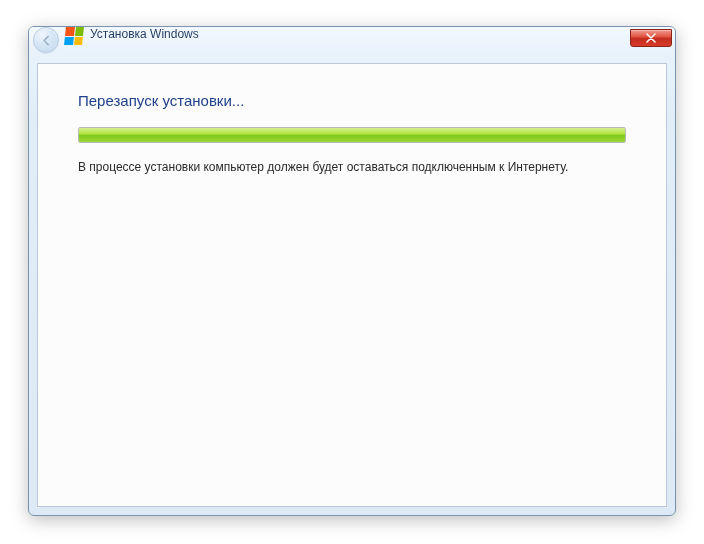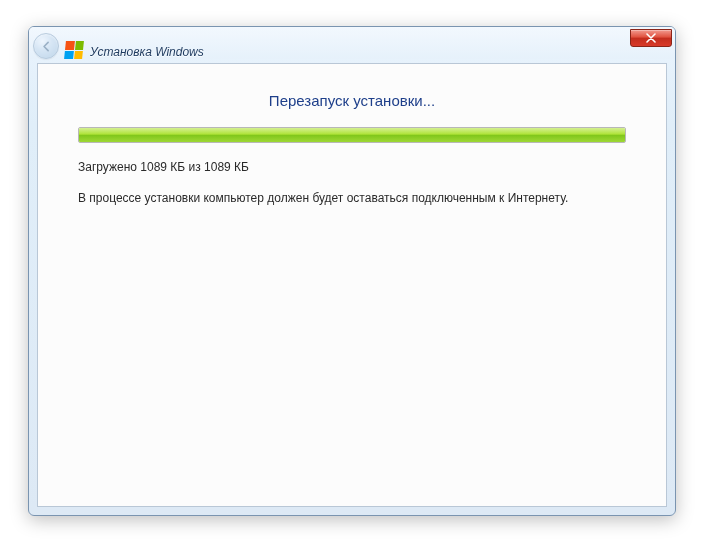--- a/index.html
+++ b/index.html
@@ -19,25 +19,24 @@
   height: 490px;
   background: linear-gradient(to bottom, #eaf4fd 0%, #e0eef9 20%, #dde9f5 100%);
   border: 1px solid #7a94b0;
   border-radius: 6px;
   box-shadow: 0 4px 18px rgba(0,0,0,0.25);
   overflow: hidden;
 }
 .titlebar {
   height: 32px;
   display: flex;
-  align-items: flex-end;
+  align-items: flex-start;
   padding: 0 6px 0 4px;
   background: linear-gradient(to bottom, #f2f8fe 0%, #e6f1fb 100%);
   position: relative;
-  font-style: italic;
 }
 .back-btn {
   width: 26px;
   height: 26px;
   border-radius: 50%;
   background: radial-gradient(circle at 35% 30%, #f0f7ff 0%, #c6dbef 40%, #a0c0dc 100%);
   border: 1px solid #8da9c4;
   box-shadow: inset 0 1px 2px rgba(255,255,255,0.6), 0 1px 1px rgba(0,0,0,0.1);
   display: flex;
   align-items: center;
@@ -88,21 +87,20 @@
   bottom: 8px;
   background: #fcfcfc;
   border: 1px solid #b9c7d6;
   padding: 28px 40px;
 }
 .heading {
   color: #1e3f8a;
   font-size: 15px;
   font-weight: 400;
   margin-bottom: 18px;
-  text-align: center;
 }
 .progress-track {
   width: 100%;
   height: 16px;
   background: linear-gradient(to bottom, #e6e6e6 0%, #f5f5f5 50%, #e6e6e6 100%);
   border: 1px solid #b8b8b8;
   border-radius: 2px;
   overflow: hidden;
   margin-bottom: 16px;
 }
@@ -142,16 +140,15 @@
     </div>
   </div>
 
   <div class="content-pane">
     <div class="heading">Перезапуск установки...</div>
 
     <div class="progress-track">
       <div class="progress-fill"></div>
     </div>
 
-    <div class="status-line">Загружено 1089 КБ из 1089 КБ</div>
     <div class="status-line">В процессе установки компьютер должен будет оставаться подключенным к Интернету.</div>
   </div>
 </div>
 
 </body></html>

